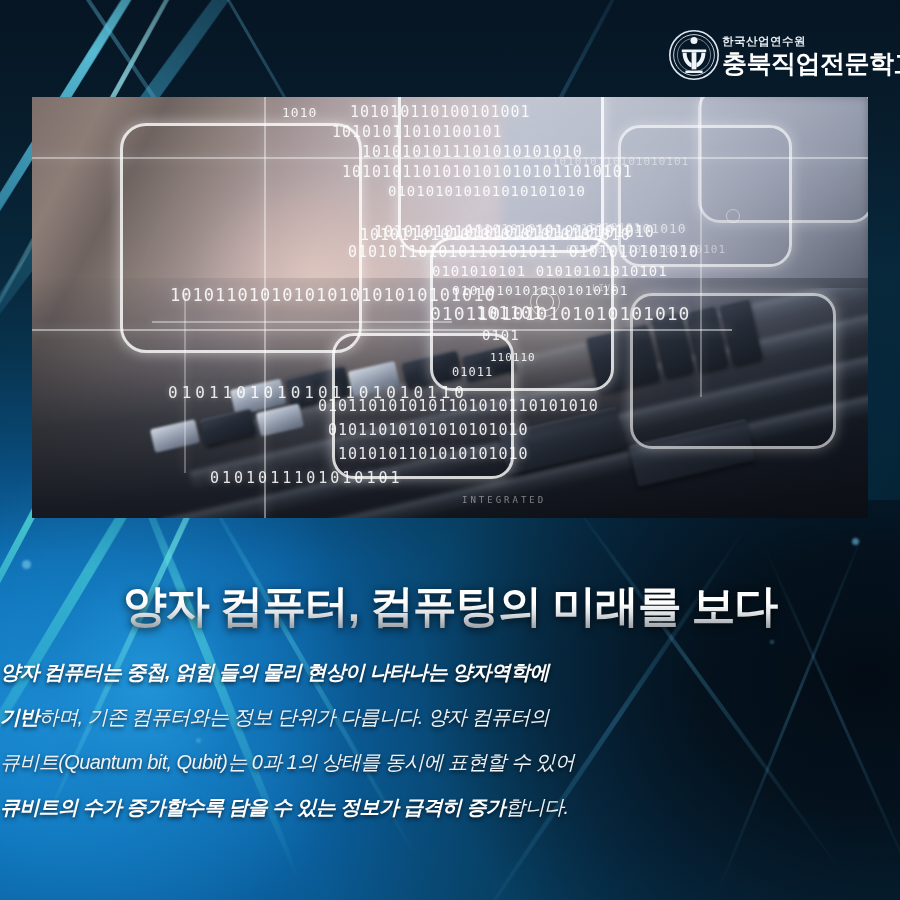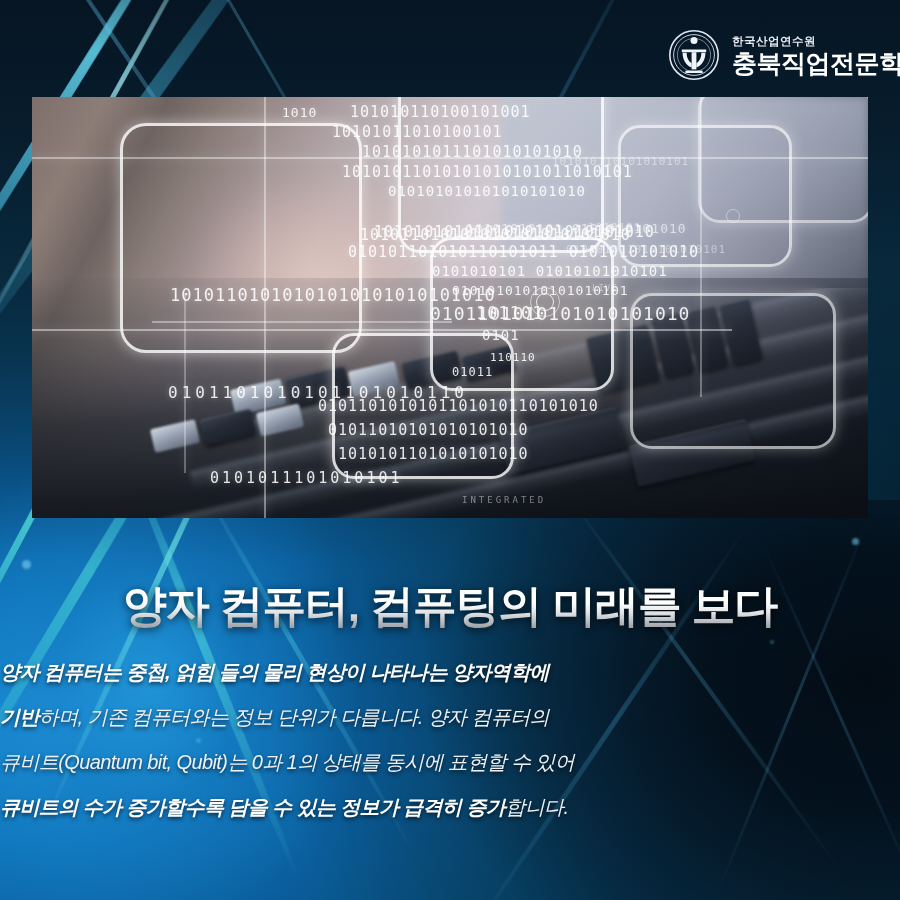--- a/index.html
+++ b/index.html
@@ -75,21 +75,21 @@
   .d3 { left: 770px; top: 640px; width: 4px;  height: 4px; background: rgba(120,200,240,0.35); }
   .d4 { left: 196px; top: 738px; width: 5px;  height: 5px; background: rgba(140,220,250,0.30); }
 
   
   .logo {
     position: absolute;
     left: 668px; top: 24px;
     width: 214px; height: 62px;
     display: flex;
     align-items: center;
-    gap: 12px;
+    gap: 2px;
   }
   .logo-emblem {
     width: 52px; height: 52px;
     flex: 0 0 52px;
     position: relative;
   }
   .logo-emblem svg { display: block; width: 52px; height: 52px; }
   .logo-text { display: flex; flex-direction: column; justify-content: center; padding-top: 2px; }
   .logo-sub {
     color: #e9eef5;

